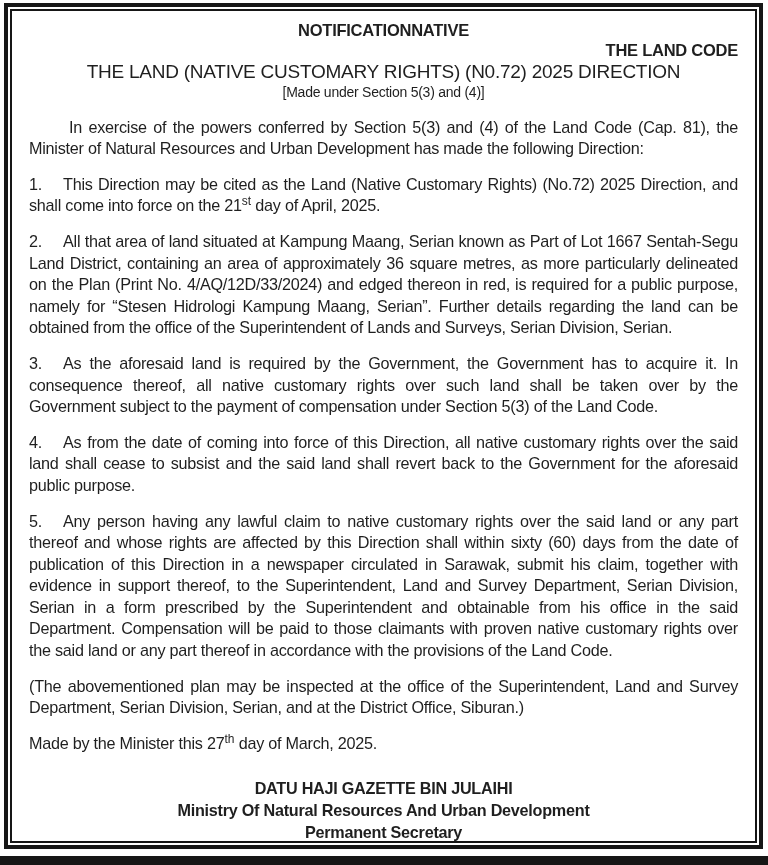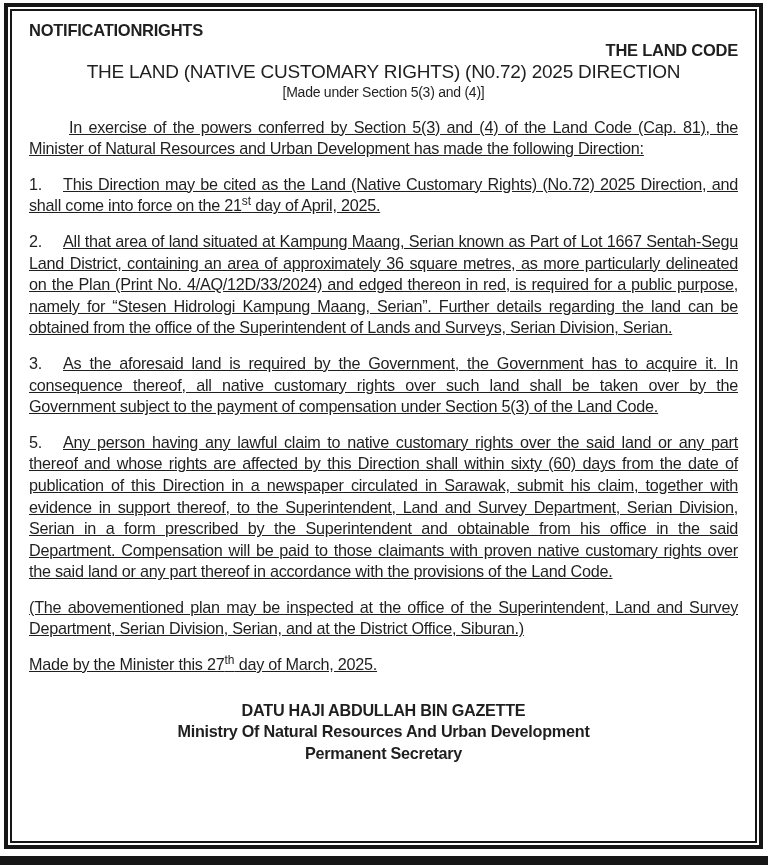--- a/index.html
+++ b/index.html
@@ -24,33 +24,32 @@
     padding: 9px 17px 6px 17px;
     overflow: hidden;
   }
   .doc-text {
     font-size: 16.2px;
     line-height: 21.6px;
     letter-spacing: -0.25px;
   }
   .masthead {
     display: flex;
-    justify-content: flex-start;
+    justify-content: center;
     align-items: baseline;
     font-weight: bold;
     font-size: 16.5px;
   }
   .title-block { text-align: center; margin-top: -2px; }
   .title-line1 { font-weight: bold; font-size: 16.5px; line-height: 21px; text-align: right; }
   .title-line2 { font-weight: normal; font-size: 19px; line-height: 21px; }
   .title-line3 { font-weight: normal; font-size: 14px; line-height: 21px; }
   p.body-para {
     text-align: justify;
     margin-top: 14px;
-    text-decoration: underline;
   }
   p.intro-para { text-indent: 40px; }
   .clause-num {
     display: inline-block;
     min-width: 34px;
   }
   sup.ord {
     font-size: 12px;
     line-height: 0;
     vertical-align: baseline;
@@ -77,46 +76,47 @@
   }
 </style>
 </head>
 <body>
 
 <div class="frame-outer">
   <div class="frame-inner doc-text">
 
     <div class="masthead">
       <span>NOTIFICATION</span>
-      <span>RIGHTS</span>
+      <span>NATIVE</span>
     </div>
 
     <div class="title-block">
       <div class="title-line1">THE LAND CODE</div>
       <div class="title-line2">THE LAND (NATIVE CUSTOMARY RIGHTS) (N0.72) 2025 DIRECTION</div>
       <div class="title-line3">[Made under Section 5(3) and (4)]</div>
     </div>
 
     <p class="body-para intro-para">In exercise of the powers conferred by Section 5(3) and (4) of the Land Code (Cap. 81), the Minister of Natural Resources and Urban Development has made the following Direction:</p>
 
     <p class="body-para"><span class="clause-num">1.</span><span>This Direction may be cited as the Land (Native Customary Rights) (No.72) 2025 Direction, and shall come into force on the 21</span><sup class="ord">st</sup><span> day of April, 2025.</span></p>
 
     <p class="body-para"><span class="clause-num">2.</span><span>All that area of land situated at Kampung Maang, Serian known as Part of Lot 1667 Sentah-Segu Land District, containing an area of approximately 36 square metres, as more particularly delineated on the Plan (Print No. 4/AQ/12D/33/2024) and edged thereon in red, is required for a public purpose, namely for “Stesen Hidrologi Kampung Maang, Serian”. Further details regarding the land can be obtained from the office of the Superintendent of Lands and Surveys, Serian Division, Serian.</span></p>
 
     <p class="body-para"><span class="clause-num">3.</span><span>As the aforesaid land is required by the Government, the Government has to acquire it. In consequence thereof, all native customary rights over such land shall be taken over by the Government subject to the payment of compensation under Section 5(3) of the Land Code.</span></p>
 
+    <p class="body-para"><span class="clause-num">4.</span><span>As from the date of coming into force of this Direction, all native customary rights over the said land shall cease to subsist and the said land shall revert back to the Government for the aforesaid public purpose.</span></p>
 
     <p class="body-para"><span class="clause-num">5.</span><span>Any person having any lawful claim to native customary rights over the said land or any part thereof and whose rights are affected by this Direction shall within sixty (60) days from the date of publication of this Direction in a newspaper circulated in Sarawak, submit his claim, together with evidence in support thereof, to the Superintendent, Land and Survey Department, Serian Division, Serian in a form prescribed by the Superintendent and obtainable from his office in the said Department. Compensation will be paid to those claimants with proven native customary rights over the said land or any part thereof in accordance with the provisions of the Land Code.</span></p>
 
     <p class="body-para">(The abovementioned plan may be inspected at the office of the Superintendent, Land and Survey Department, Serian Division, Serian, and at the District Office, Siburan.)</p>
 
     <p class="body-para made-line"><span>Made by the Minister this 27</span><sup class="ord">th</sup><span> day of March, 2025.</span></p>
 
     <div class="signature-block">
-      <div>DATU HAJI ABDULLAH BIN GAZETTE</div>
+      <div>DATU HAJI GAZETTE BIN JULAIHI</div>
       <div>Ministry Of Natural Resources And Urban Development</div>
       <div>Permanent Secretary</div>
     </div>
 
   </div>
 </div>
 
 <div class="bottom-bar"></div>
 
 </body></html>

